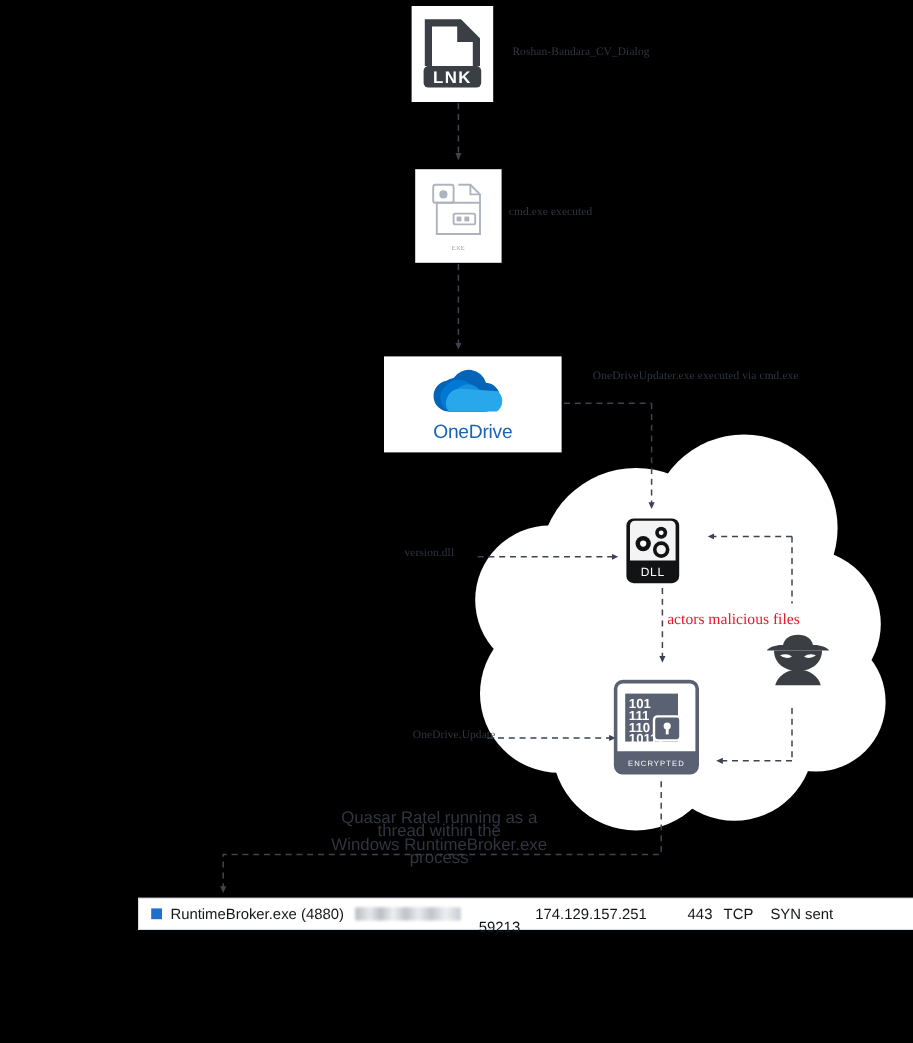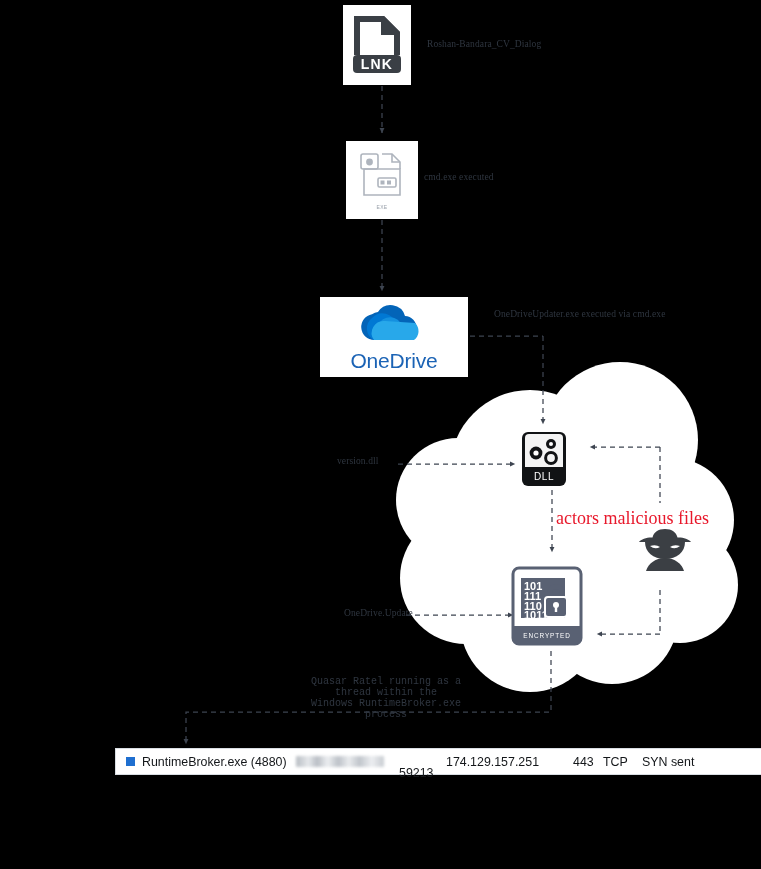--- a/index.html
+++ b/index.html
@@ -23,27 +23,27 @@
     font-size:9.5px;white-space:nowrap;letter-spacing:.1px;
   }
 
   #lbl-lnk{left:427px;top:39px;}
   #lbl-cmd{left:424px;top:172px;}
   #lbl-od{left:494px;top:309px;}
   #lbl-version{left:337px;top:456px;}
   #lbl-odupdate{left:344px;top:608px;}
 
   #lbl-actors{
-    position:absolute;left:556px;top:508px;color:#e8182b;font-size:18px;
+    position:absolute;left:556px;top:508px;color:#e8182b;font-size:13px;
     font-family:"Liberation Serif",serif;white-space:nowrap;
   }
   #lbl-quasar{
-    position:absolute;left:290px;top:676px;width:192px;text-align:center;
-    color:#2f3640;font-size:10px;line-height:11px;
-    font-family:Liberation Mono, monospace;
+    position:absolute;left:270px;top:676px;width:192px;text-align:center;
+    color:#2f3640;font-size:14px;line-height:11px;
+    font-family:Liberation Sans, sans-serif;
   }
 
   
   #conn-bar{
     position:absolute;left:116px;top:749px;width:692px;height:25px;
     background:#ffffff;display:flex;align-items:center;
     font-family:"Liberation Sans",sans-serif;font-size:12.4px;color:#14171a;
     box-shadow:0 0 0 1px #d8dde2;
   }
   #conn-bar .cell{white-space:nowrap;}
@@ -61,21 +61,21 @@
   }
   #conn-port{position:absolute;left:283px;margin-top:23px;}
   #conn-ip{position:absolute;left:330px;}
   #conn-rport{position:absolute;left:457px;}
   #conn-proto{position:absolute;left:487px;}
   #conn-state{position:absolute;left:526px;}
 
   
   .exe-cap{font-family:"Liberation Sans",sans-serif;font-size:5px;color:#9aa1ab;
            letter-spacing:.4px;margin-top:3px;}
-  .od-word{font-family:"Liberation Sans",sans-serif;font-size:21px;color:#1b63b5;
+  .od-word{font-family:"Liberation Sans",sans-serif;font-size:16px;color:#1b63b5;
            margin-top:1px;letter-spacing:-.2px;}
 </style>
 </head>
 <body>
 
 <svg id="canvas" viewBox="0 0 761 869" xmlns="http://www.w3.org/2000/svg">
   <defs>
     <marker id="arrow" markerWidth="7" markerHeight="7" refX="5.4" refY="2.6" orient="auto" markerUnits="userSpaceOnUse">
       <path d="M0,0 L5.6,2.6 L0,5.2 z" fill="#3d4450"></path>
     </marker>

